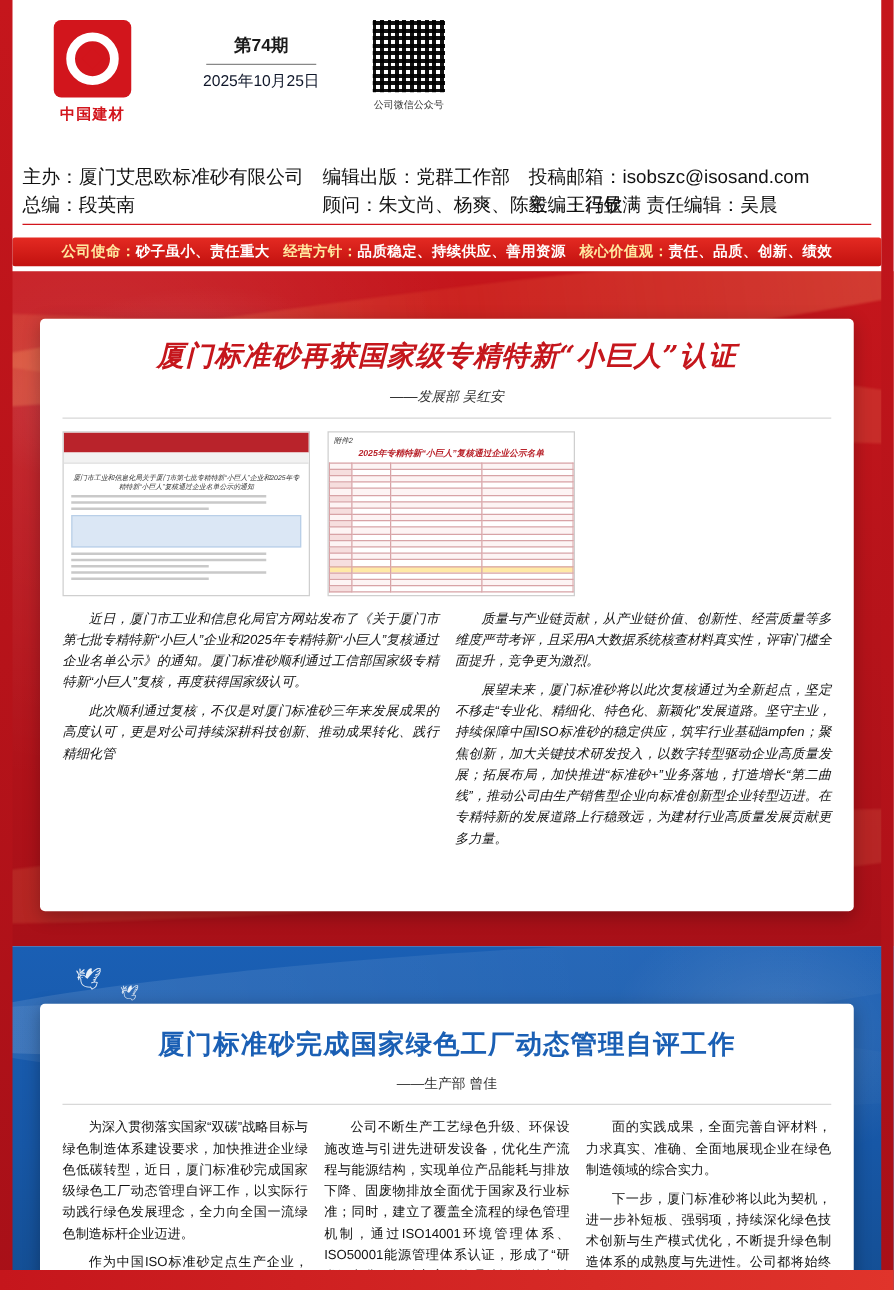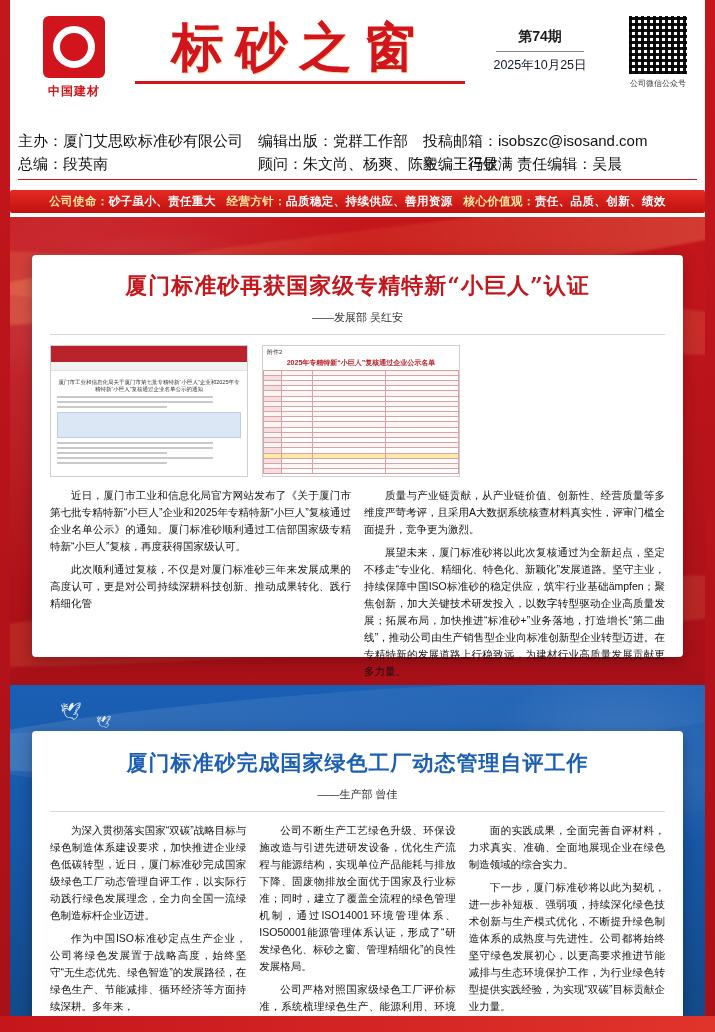--- a/index.html
+++ b/index.html
@@ -65,25 +65,26 @@
     margin:7px 10px 0 10px;
     background:linear-gradient(180deg,#e42a22,#c2110f);
     color:#fff; font-size:11.5px; font-weight:bold;
     padding:4px 6px; text-align:center; letter-spacing:0.4px;
     border-radius:2px;
   }
   .red-banner .k { color:#ffe9a0; }
 
   
   .sec1 {
-    position:relative; margin-top:4px; height:468px;
+    position:relative; margin-top:4px; height:540px;
     background:
       radial-gradient(circle at 10% 18%, rgba(255,255,255,.10), transparent 40%),
       linear-gradient(180deg,#c5161c 0%, #b5131a 55%, #a81018 100%);
     overflow:hidden;
+    font-style:italic;
   }
   .sec1:before{
     content:""; position:absolute; left:-40px; top:10px; width:330px; height:160px;
     background:radial-gradient(ellipse at center, rgba(255,255,255,0.13), transparent 65%);
     transform:rotate(-12deg);
   }
   .ribbon {
     position:absolute; width:140%; height:60px; left:-20%;
     background:linear-gradient(90deg, rgba(255,190,120,.55), rgba(255,120,60,.25), rgba(255,200,140,.5));
     border-radius:50%; filter:blur(1px); opacity:.55;
@@ -174,24 +175,20 @@
 </style>
 </head>
 <body>
 
 <div class="page">
 
   <div class="masthead">
     <div class="logo-block">
       <div class="logo-mark"></div>
       <div class="logo-text">中国建材</div>
-    </div>
-    <div class="title-block">
-      <div class="paper-title">标砂之窗</div>
-      <div class="title-underline"></div>
     </div>
     <div class="issue-block">
       <div class="issue-no">第74期</div>
       <div class="issue-sep"></div>
       <div class="issue-date">2025年10月25日</div>
     </div>
     <div class="qr-block">
       <div class="qr"></div>
       <div class="qr-cap">公司微信公众号</div>
     </div>

